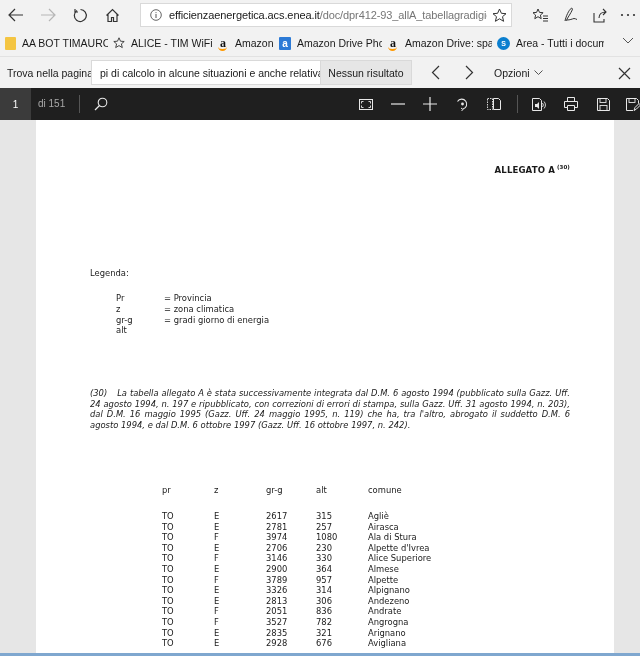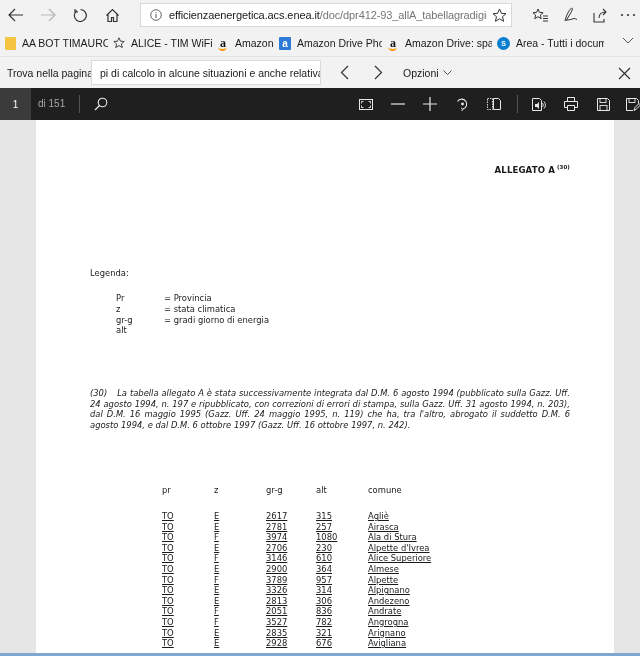--- a/index.html
+++ b/index.html
@@ -57,21 +57,21 @@
   .doc-legend-label { position: absolute; left: 54px; top: 148px; font-size: 8.4px; }
   .legend { position: absolute; left: 80px; top: 173px; font-size: 8.4px; line-height: 10.8px; }
   .legend-row { display: flex; }
   .legend-key { width: 48px; }
   .footnote { position: absolute; left: 54px; top: 268px; width: 480px; font-size: 8.4px; font-style: italic; line-height: 10.5px; text-align: justify; }
   .footnote .fn-num { margin-right: 10px; }
 
   .dtable { position: absolute; left: 126px; top: 365px; font-size: 8.4px; }
   .dt-head, .dt-row { display: flex; white-space: nowrap; }
   .dt-head { height: 12px; margin-bottom: 14px; }
-  .dt-row { height: 10.6px; line-height: 10.6px; text-decoration: underline; }
+  .dt-row { height: 10.6px; line-height: 10.6px; }
   .c-pr { width: 52px; }
   .c-z { width: 52px; }
   .c-grg { width: 50px; }
   .c-alt { width: 52px; }
   .c-com { width: 120px; }
 </style>
 </head>
 <body>
 
 <div class="navbar">
@@ -169,20 +169,21 @@
         <path d="M1 4l5 5 5-5" fill="none" stroke="currentColor" stroke-width="1"></path>
       </svg>
   </span>
 </div>
 
 <div class="findbar">
   <span class="find-label">Trova nella pagina</span>
   <div class="find-input">
       <span>pi di calcolo in alcune situazioni e anche relativame</span>
     </div>
+  <div class="find-status">Nessun risultato</div>
   <div class="find-nav" style="margin-left:6px">
     <svg width="9" height="15" viewBox="0 0 9 15">
         <path d="M8 1L1.5 7.5 8 14" fill="none" stroke="currentColor" stroke-width="1.2"></path>
       </svg>
   </div>
   <div class="find-nav">
     <svg width="9" height="15" viewBox="0 0 9 15">
         <path d="M1 1l6.5 6.5L1 14" fill="none" stroke="currentColor" stroke-width="1.2"></path>
       </svg>
   </div>
@@ -271,21 +272,21 @@
   <div class="page">
     <div class="allegato"><span>ALLEGATO A</span><sup>(30)</sup></div>
     <div class="doc-legend-label">Legenda:</div>
     <div class="legend">
       <div class="legend-row">
           <span class="legend-key">Pr</span>
           <span>= Provincia</span>
         </div>
       <div class="legend-row">
           <span class="legend-key">z</span>
-          <span>= stata climatica</span>
+          <span>= zona climatica</span>
         </div>
       <div class="legend-row">
           <span class="legend-key">gr-g</span>
           <span>= gradi giorno di energia</span>
         </div>
       <div class="legend-row">
           <span class="legend-key">alt</span>
         </div>
     </div>
     <div class="footnote"><span class="fn-num">(30)</span><span>La tabella allegato A è stata successivamente integrata dal D.M. 6 agosto 1994 (pubblicato sulla Gazz. Uff. 24 agosto 1994, n. 197 e ripubblicato, con correzioni di errori di stampa, sulla Gazz. Uff. 31 agosto 1994, n. 203), dal D.M. 16 maggio 1995 (Gazz. Uff. 24 maggio 1995, n. 119) che ha, tra l'altro, abrogato il suddetto D.M. 6 agosto 1994, e dal D.M. 6 ottobre 1997 (Gazz. Uff. 16 ottobre 1997, n. 242).</span></div>
@@ -323,21 +324,21 @@
           <span class="c-pr">TO</span>
           <span class="c-z">E</span>
           <span class="c-grg">2706</span>
           <span class="c-alt">230</span>
           <span class="c-com">Alpette d'Ivrea</span>
         </div>
       <div class="dt-row">
           <span class="c-pr">TO</span>
           <span class="c-z">F</span>
           <span class="c-grg">3146</span>
-          <span class="c-alt">610</span>
+          <span class="c-alt">330</span>
           <span class="c-com">Alice Superiore</span>
         </div>
       <div class="dt-row">
           <span class="c-pr">TO</span>
           <span class="c-z">E</span>
           <span class="c-grg">2900</span>
           <span class="c-alt">364</span>
           <span class="c-com">Almese</span>
         </div>
       <div class="dt-row">

